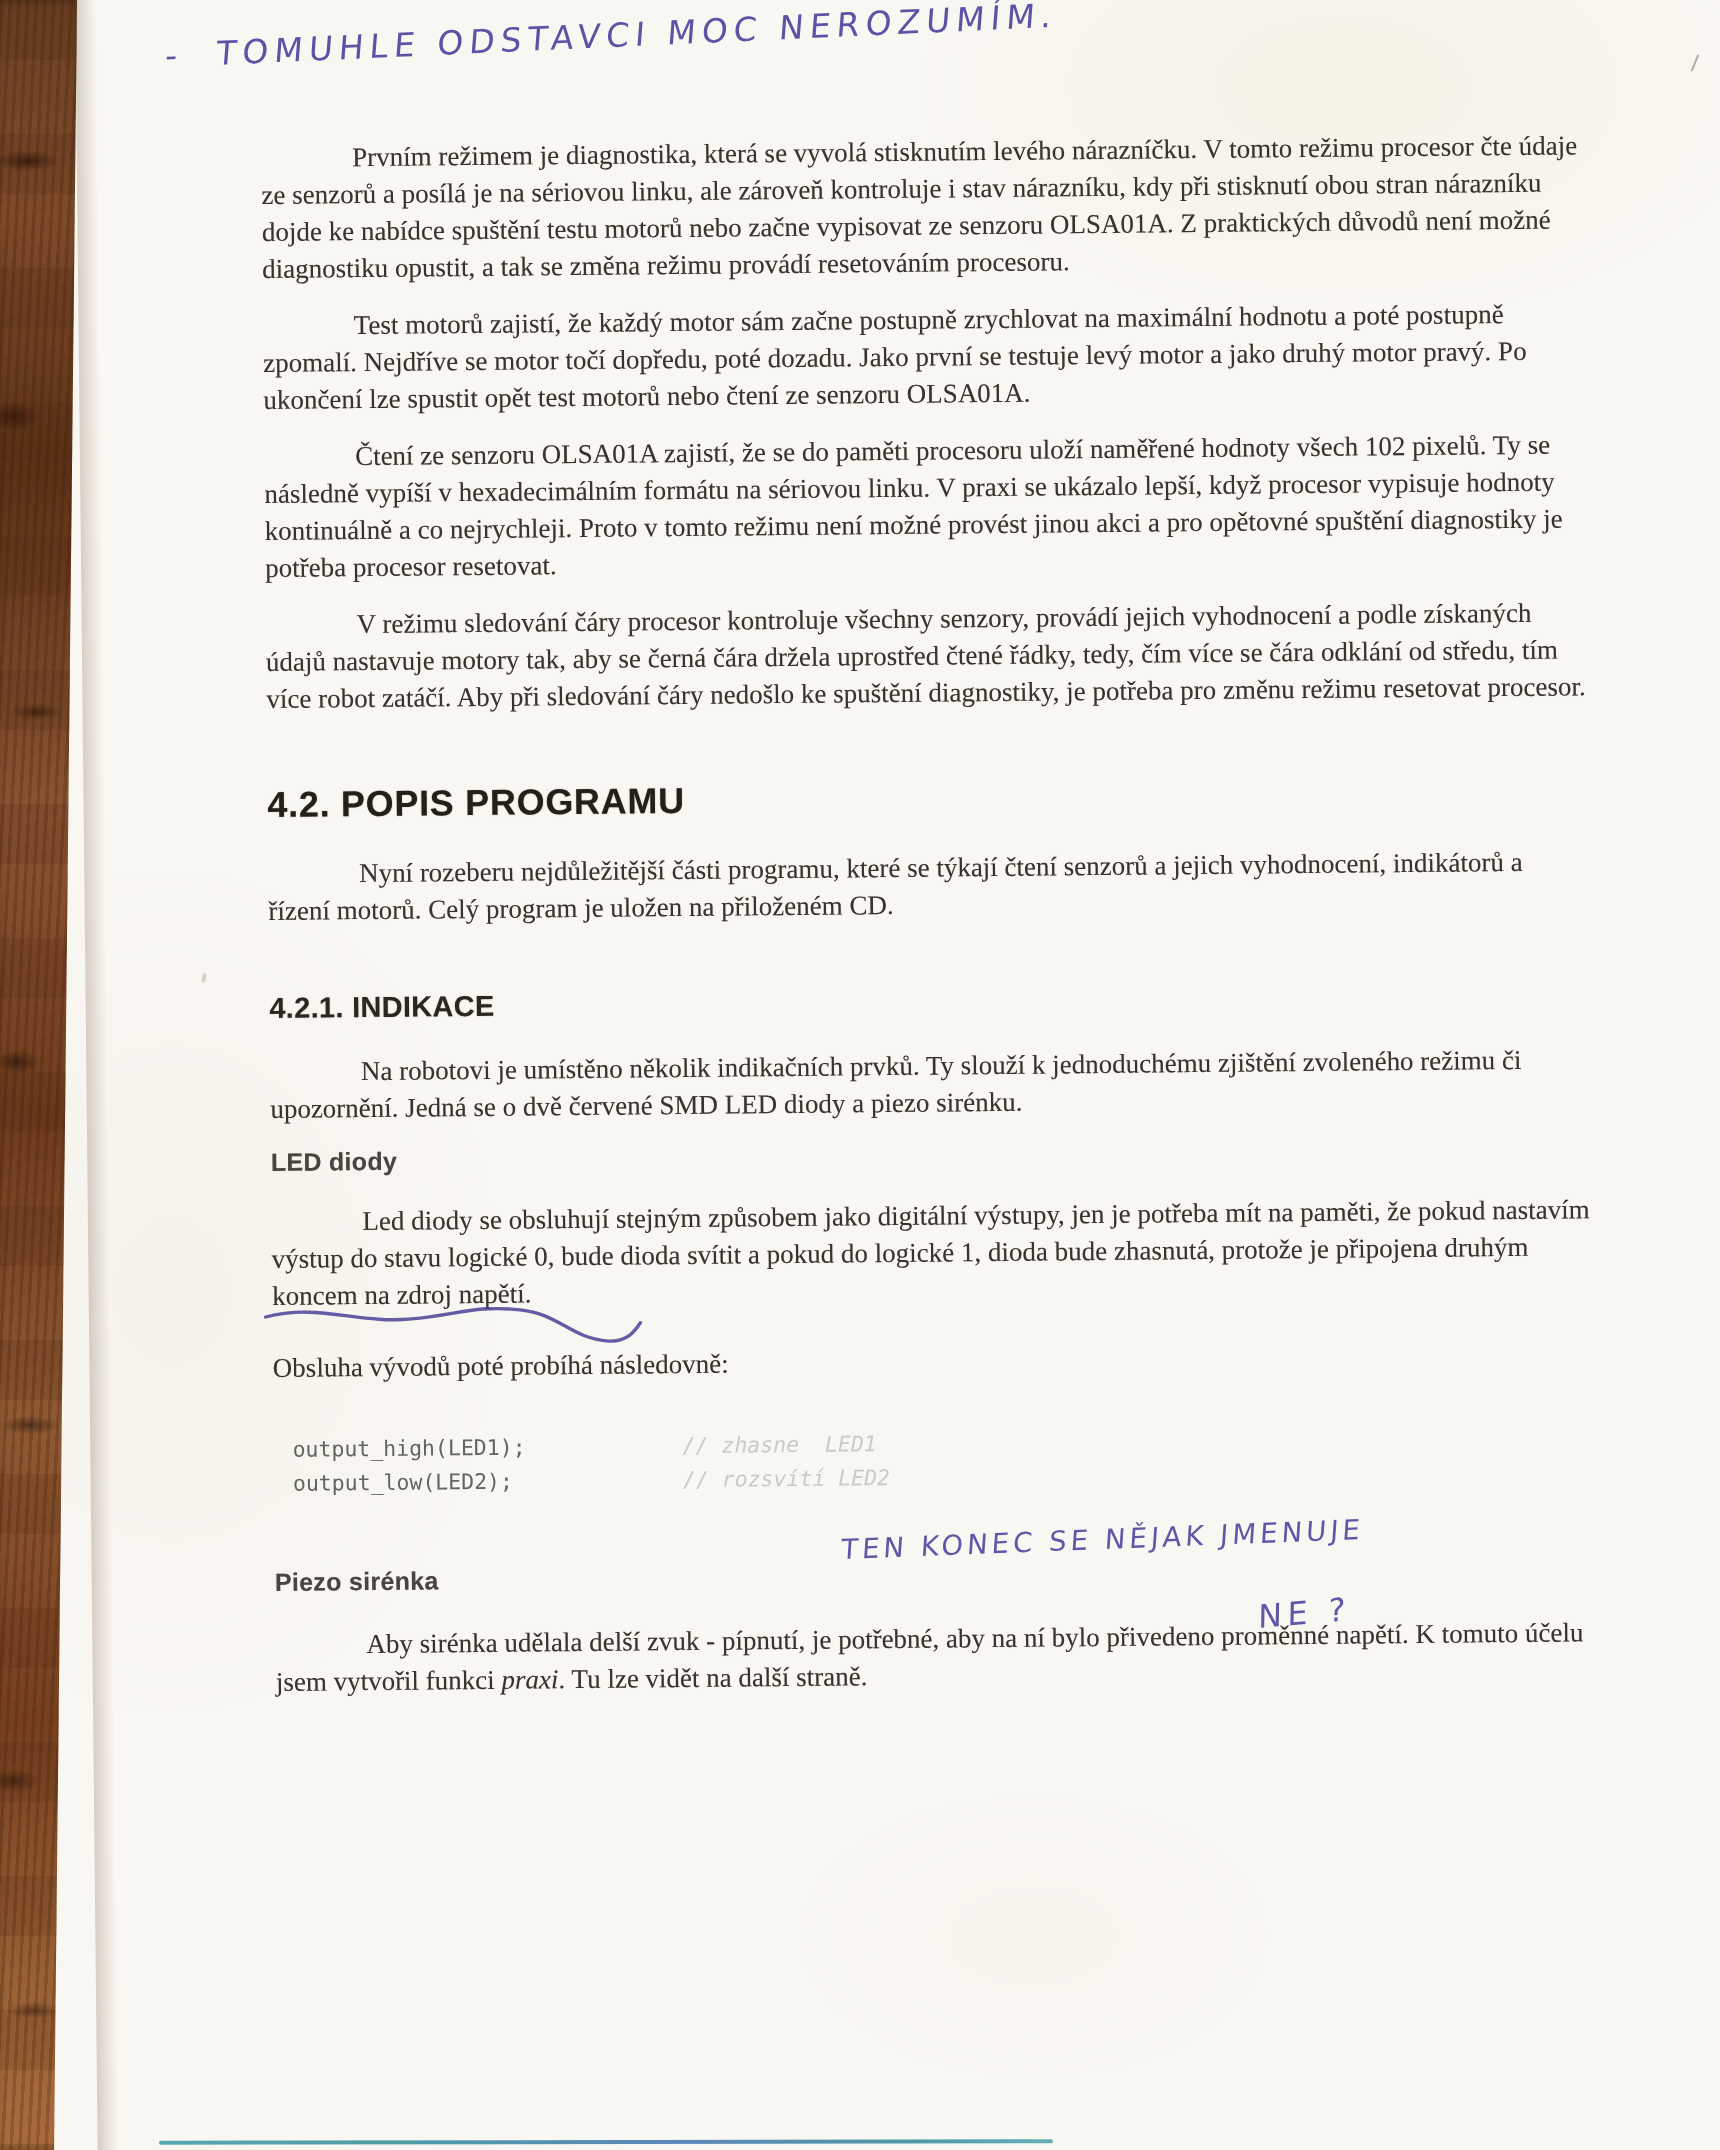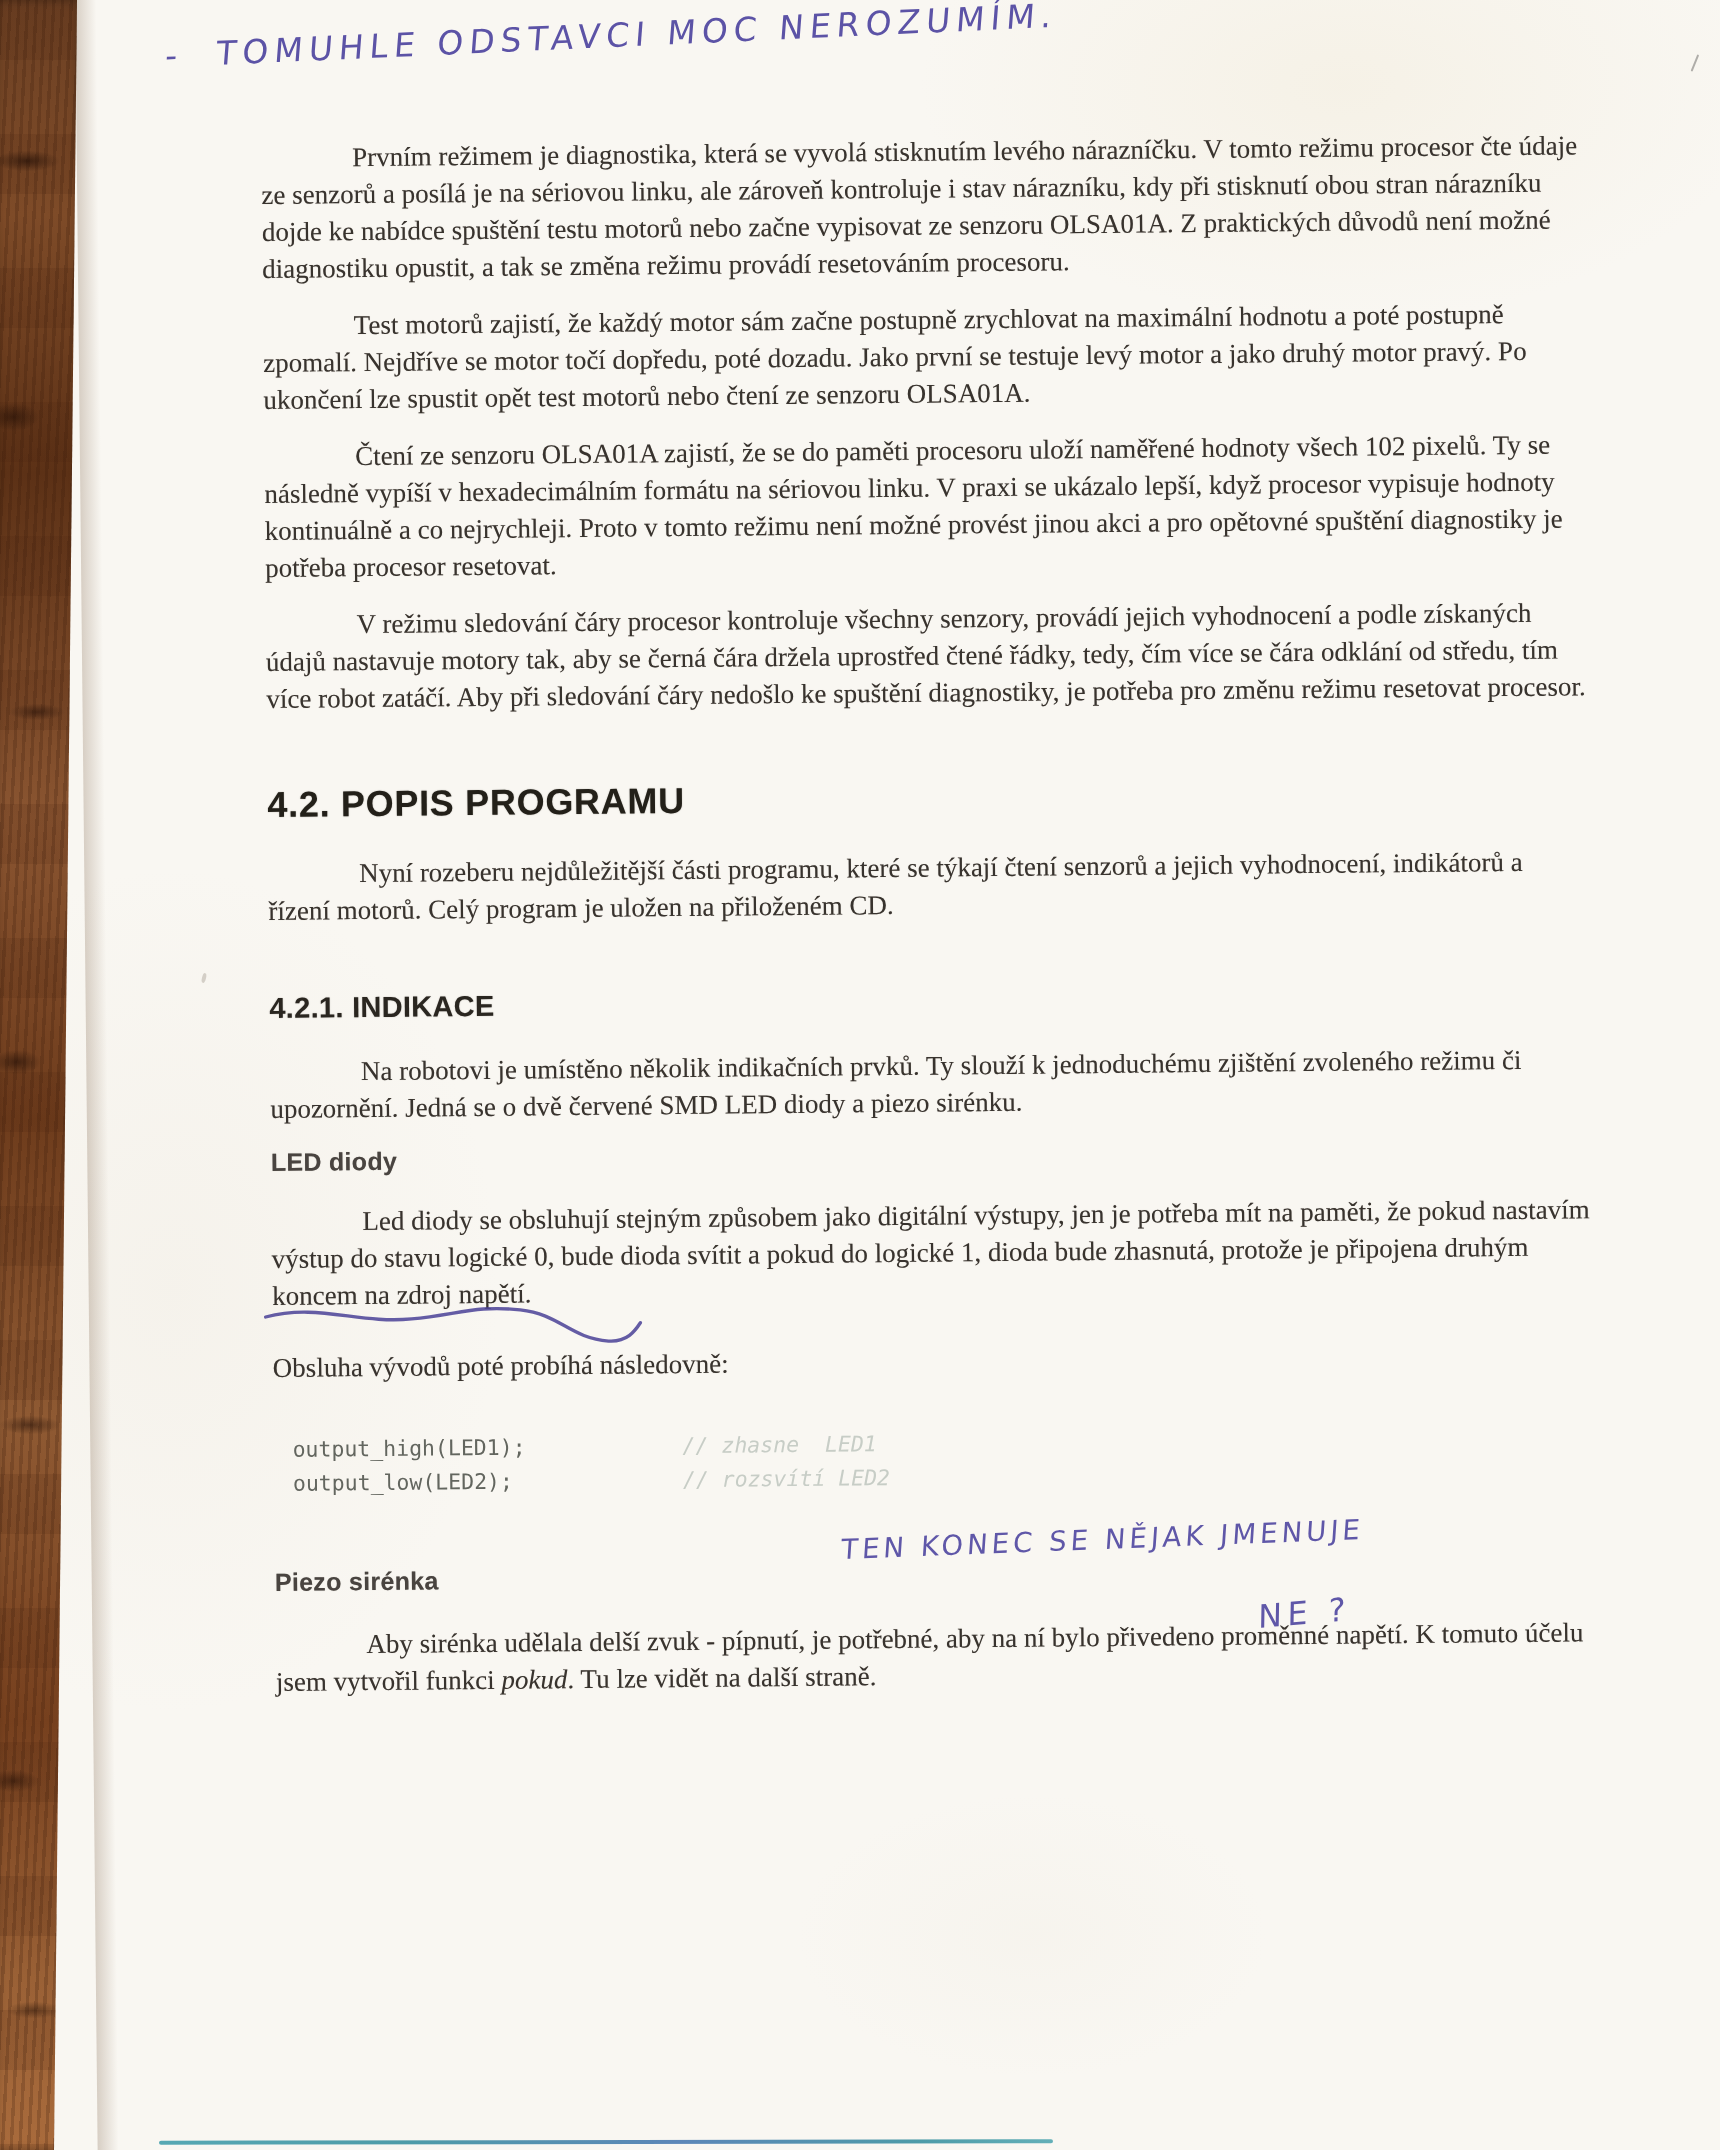--- a/index.html
+++ b/index.html
@@ -144,21 +144,21 @@
         <span class="code-comment">// zhasne  LED1</span>
       </div>
       <div class="code-row">
         <span class="code-cmd">output_low(LED2);</span>
         <span class="code-comment">// rozsvítí LED2</span>
       </div>
     </div>
 
     <div class="h-minor piezo">Piezo sirénka</div>
 
-    <p class="body-para"><span>Aby sirénka udělala delší zvuk - pípnutí, je potřebné, aby na ní bylo přivedeno proměnné napětí. K tomuto účelu jsem vytvořil funkci </span><span class="ital">pokud</span><span>. Tu lze vidět na další straně.</span></p>
+    <p class="body-para"><span>Aby sirénka udělala delší zvuk - pípnutí, je potřebné, aby na ní bylo přivedeno proměnné napětí. K tomuto účelu jsem vytvořil funkci </span><span class="ital">praxi</span><span>. Tu lze vidět na další straně.</span></p>
 
   </div>
 
   <div class="hand hand-margin1">TEN KONEC SE NĚJAK JMENUJE</div>
   <div class="hand hand-margin2">NE ?</div>
 
   <div class="scan-line-bottom"></div>
   <div class="mark-topright"></div>
   <div class="mark-comma"></div>
 

